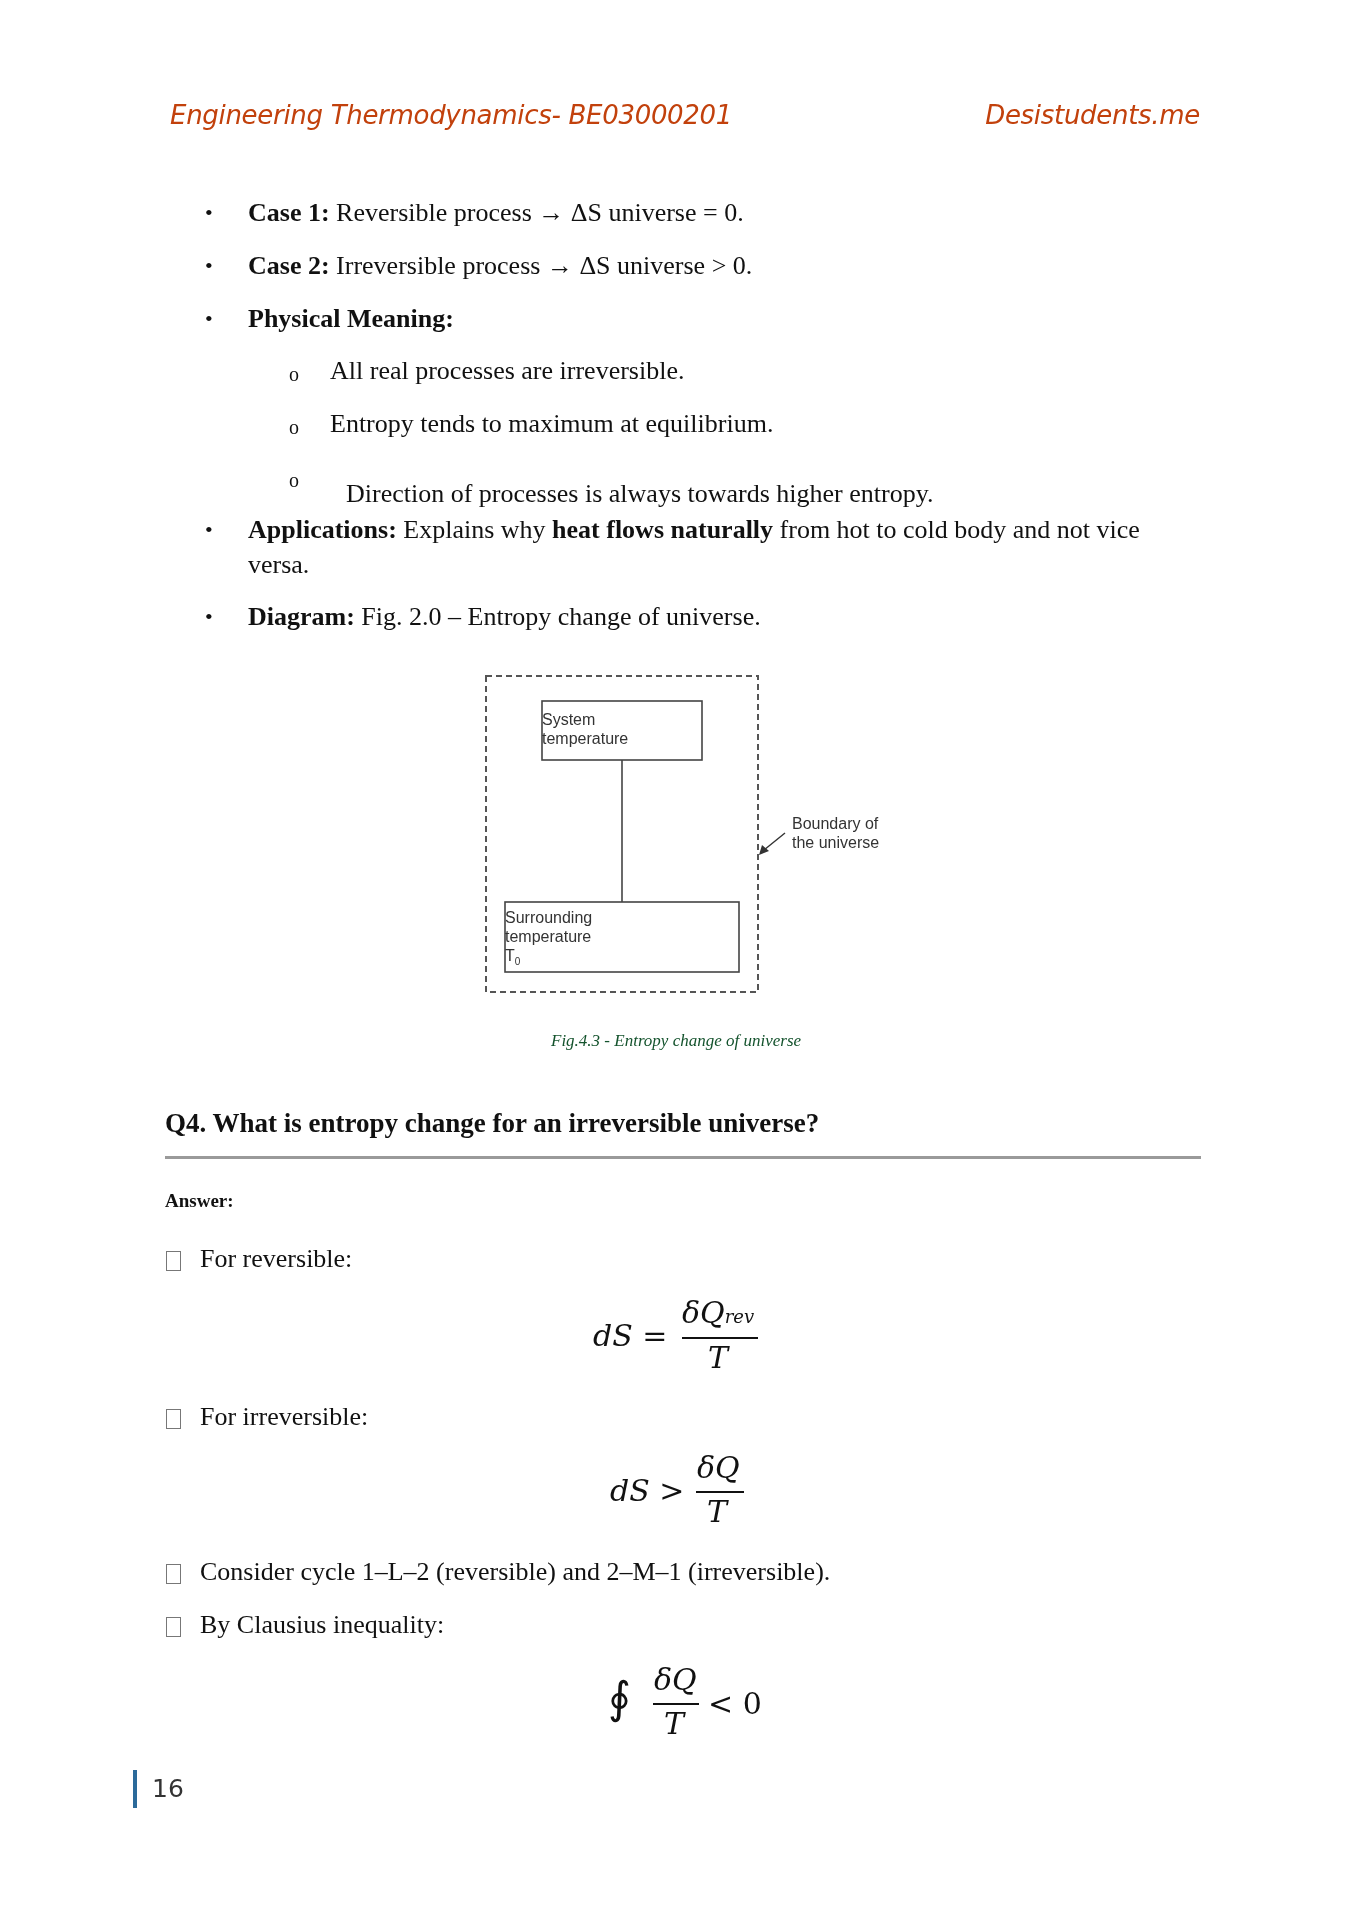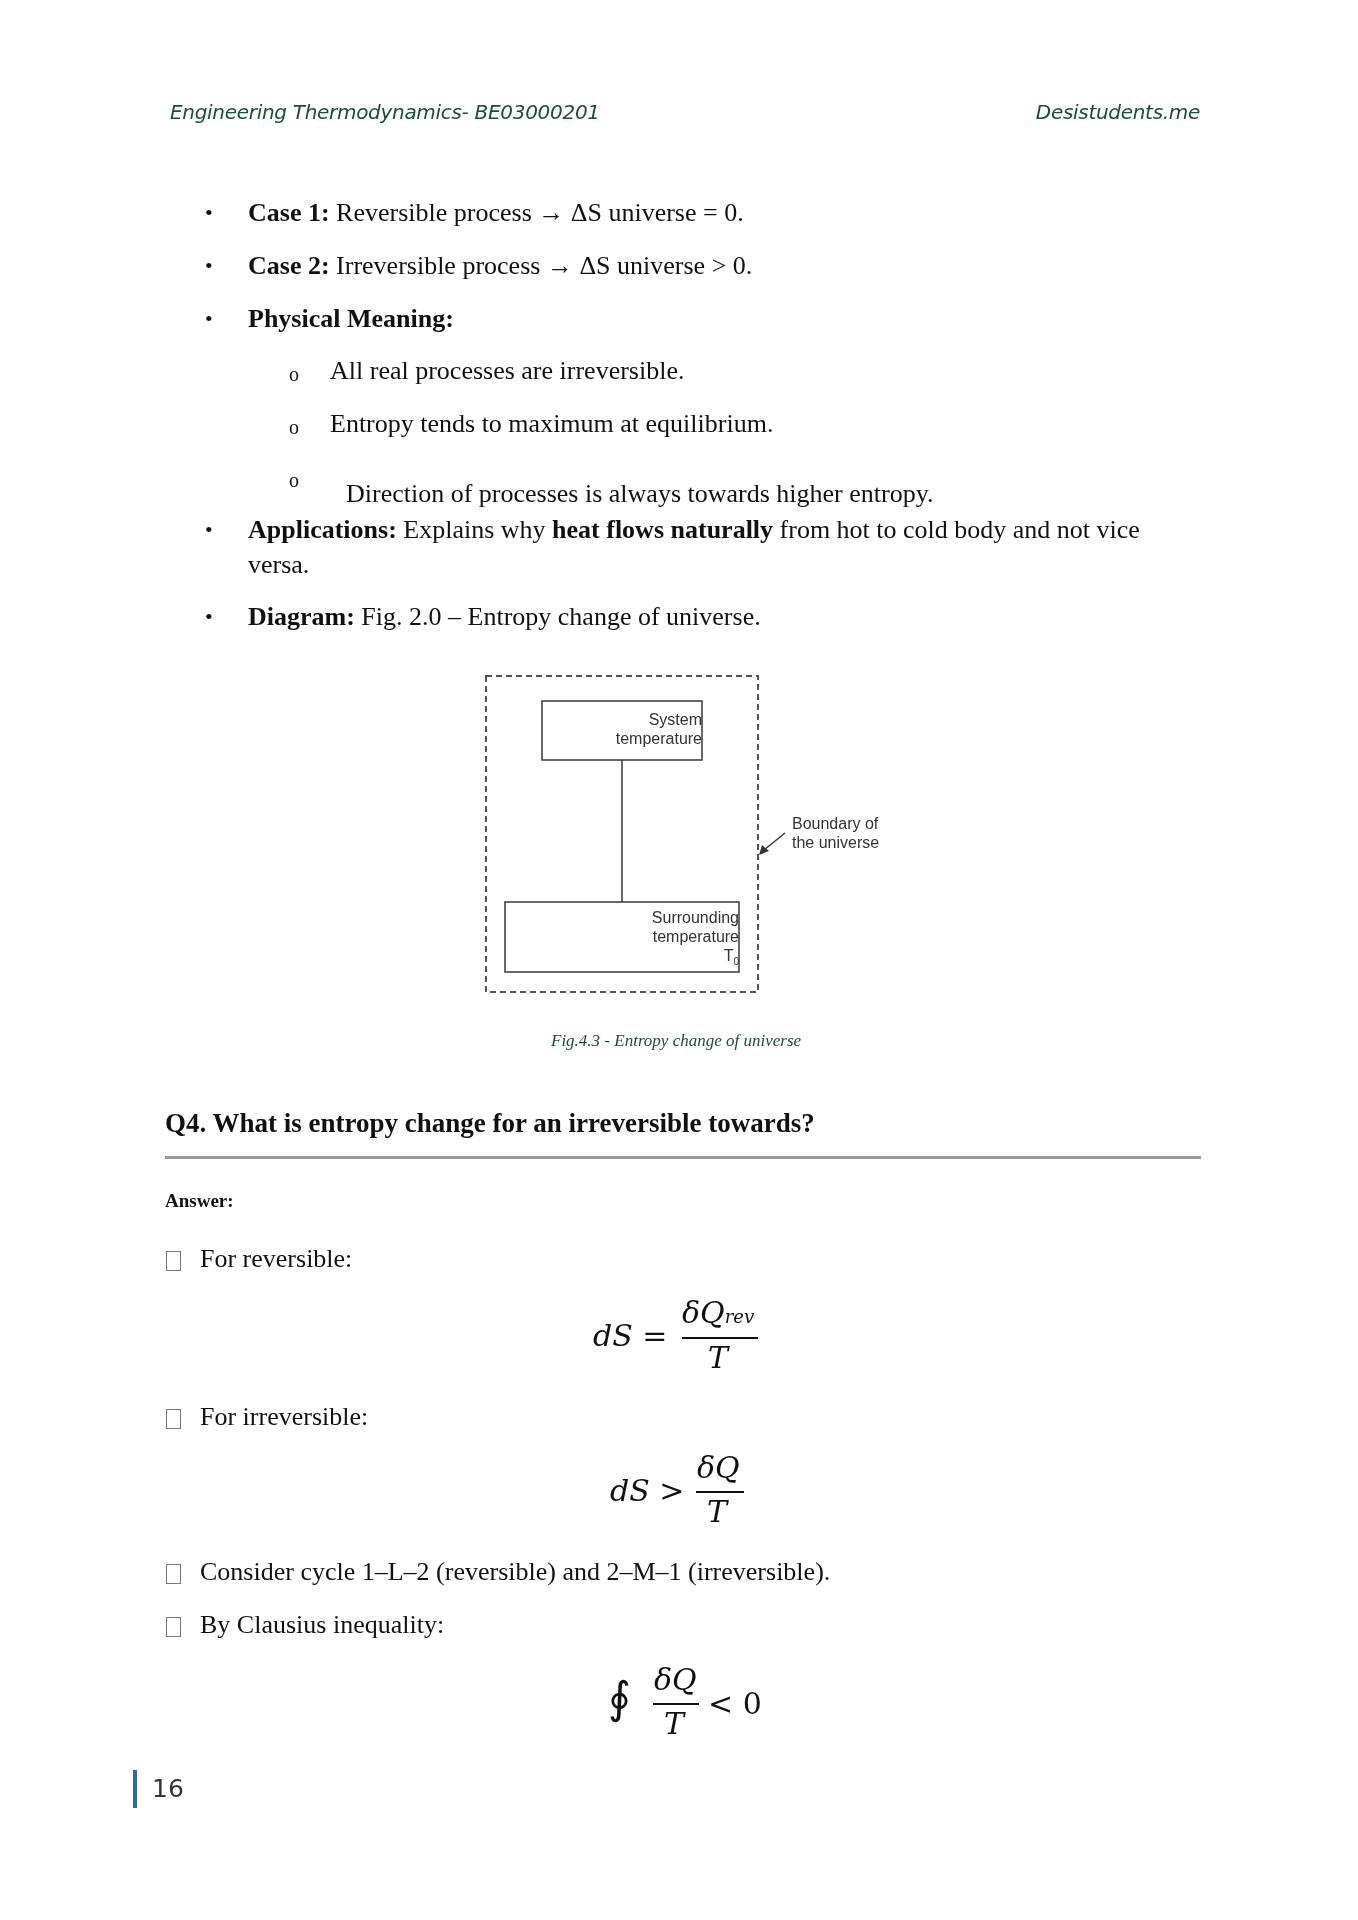--- a/index.html
+++ b/index.html
@@ -1,34 +1,34 @@
 <!DOCTYPE html>
 <html><head>
 <meta charset="utf-8">
 <style>
   html, body { margin:0; padding:0; background:#ffffff; }
   body { width:1358px; height:1920px; position:relative; overflow:hidden; color:#111; font-family:"Liberation Serif", serif; }
-  .hdr { position:absolute; top:100px; font-family:"DejaVu Sans", sans-serif; font-style:italic; font-size:20px; color:#14532d; letter-spacing:-0.3px; }
+  .hdr { position:absolute; top:100px; font-family:"DejaVu Sans", sans-serif; font-style:italic; font-size:26px; color:#c2410c; letter-spacing:-0.3px; }
   .hdr-left { left:170px; }
   .hdr-right { right:158px; }
   .line { position:absolute; font-size:26px; line-height:30px; white-space:nowrap; }
   .bullet { position:absolute; font-size:22px; line-height:30px; }
   .sub { position:absolute; font-size:20px; line-height:30px; }
   b { font-weight:bold; }
   .box-glyph { position:absolute; width:13px; height:18px; border:1px solid #777; }
   .diagram { position:absolute; left:0; top:0; width:1358px; height:1920px; pointer-events:none; }
   .caption { position:absolute; left:551px; top:1031px; font-family:"Liberation Serif", serif; font-style:italic; font-size:17px; color:#14532d; }
   .q4 { position:absolute; left:165px; top:1108px; font-size:27px; font-weight:bold; }
   .rule { position:absolute; left:165px; top:1156px; width:1036px; height:3px; background:#9a9a9a; }
   .answer { position:absolute; left:165px; top:1190px; font-size:19px; font-weight:bold; }
   .eq { position:absolute; font-family:"DejaVu Serif", serif; font-style:italic; font-size:30px; color:#111; }
   .fline { position:absolute; height:2px; background:#111; }
   .pagebar { position:absolute; left:133px; top:1770px; width:4px; height:38px; background:#2b6a9a; }
   .pagenum { position:absolute; left:152px; top:1774px; font-family:"DejaVu Sans", sans-serif; font-size:25px; color:#333; }
-  .dlabel { position:absolute; font-family:"Liberation Sans", sans-serif; font-size:16px; color:#333; text-align:right; line-height:19px; }
+  .dlabel { position:absolute; font-family:"Liberation Sans", sans-serif; font-size:16px; color:#333; text-align:left; line-height:19px; }
 </style>
 </head>
 <body>
 
 <div class="hdr hdr-left">Engineering Thermodynamics- BE03000201</div>
 <div class="hdr hdr-right">Desistudents.me</div>
 
 <span class="bullet" style="left:205px;top:198px;">•</span>
 <div class="line" style="left:248px;top:198px;">
   <b>Case 1:</b><span> Reversible process → ΔS universe = 0.</span>
@@ -78,21 +78,21 @@
   <div>Surrounding</div>
   <div>temperature</div>
   <div>T<sub style="font-size:10px;">0</sub></div>
 </div>
 <div class="dlabel" style="left:792px;top:814px;text-align:left;">
   <div>Boundary of</div>
   <div>the universe</div>
 </div>
 <div class="caption">Fig.4.3 - Entropy change of universe</div>
 
-<div class="q4">Q4. What is entropy change for an irreversible towards?</div>
+<div class="q4">Q4. What is entropy change for an irreversible universe?</div>
 <div class="rule"></div>
 <div class="answer">Answer:</div>
 
 <span class="box-glyph" style="left:166px;top:1251px;"></span>
 <div class="line" style="left:200px;top:1244px;">For reversible:</div>
 
 <div>
   <div class="eq" style="left:593px;top:1318px;">dS =</div>
   <div class="eq" style="left:682px;top:1295px;">
     <span>δQ</span><span style="font-size:18px;">rev</span>

